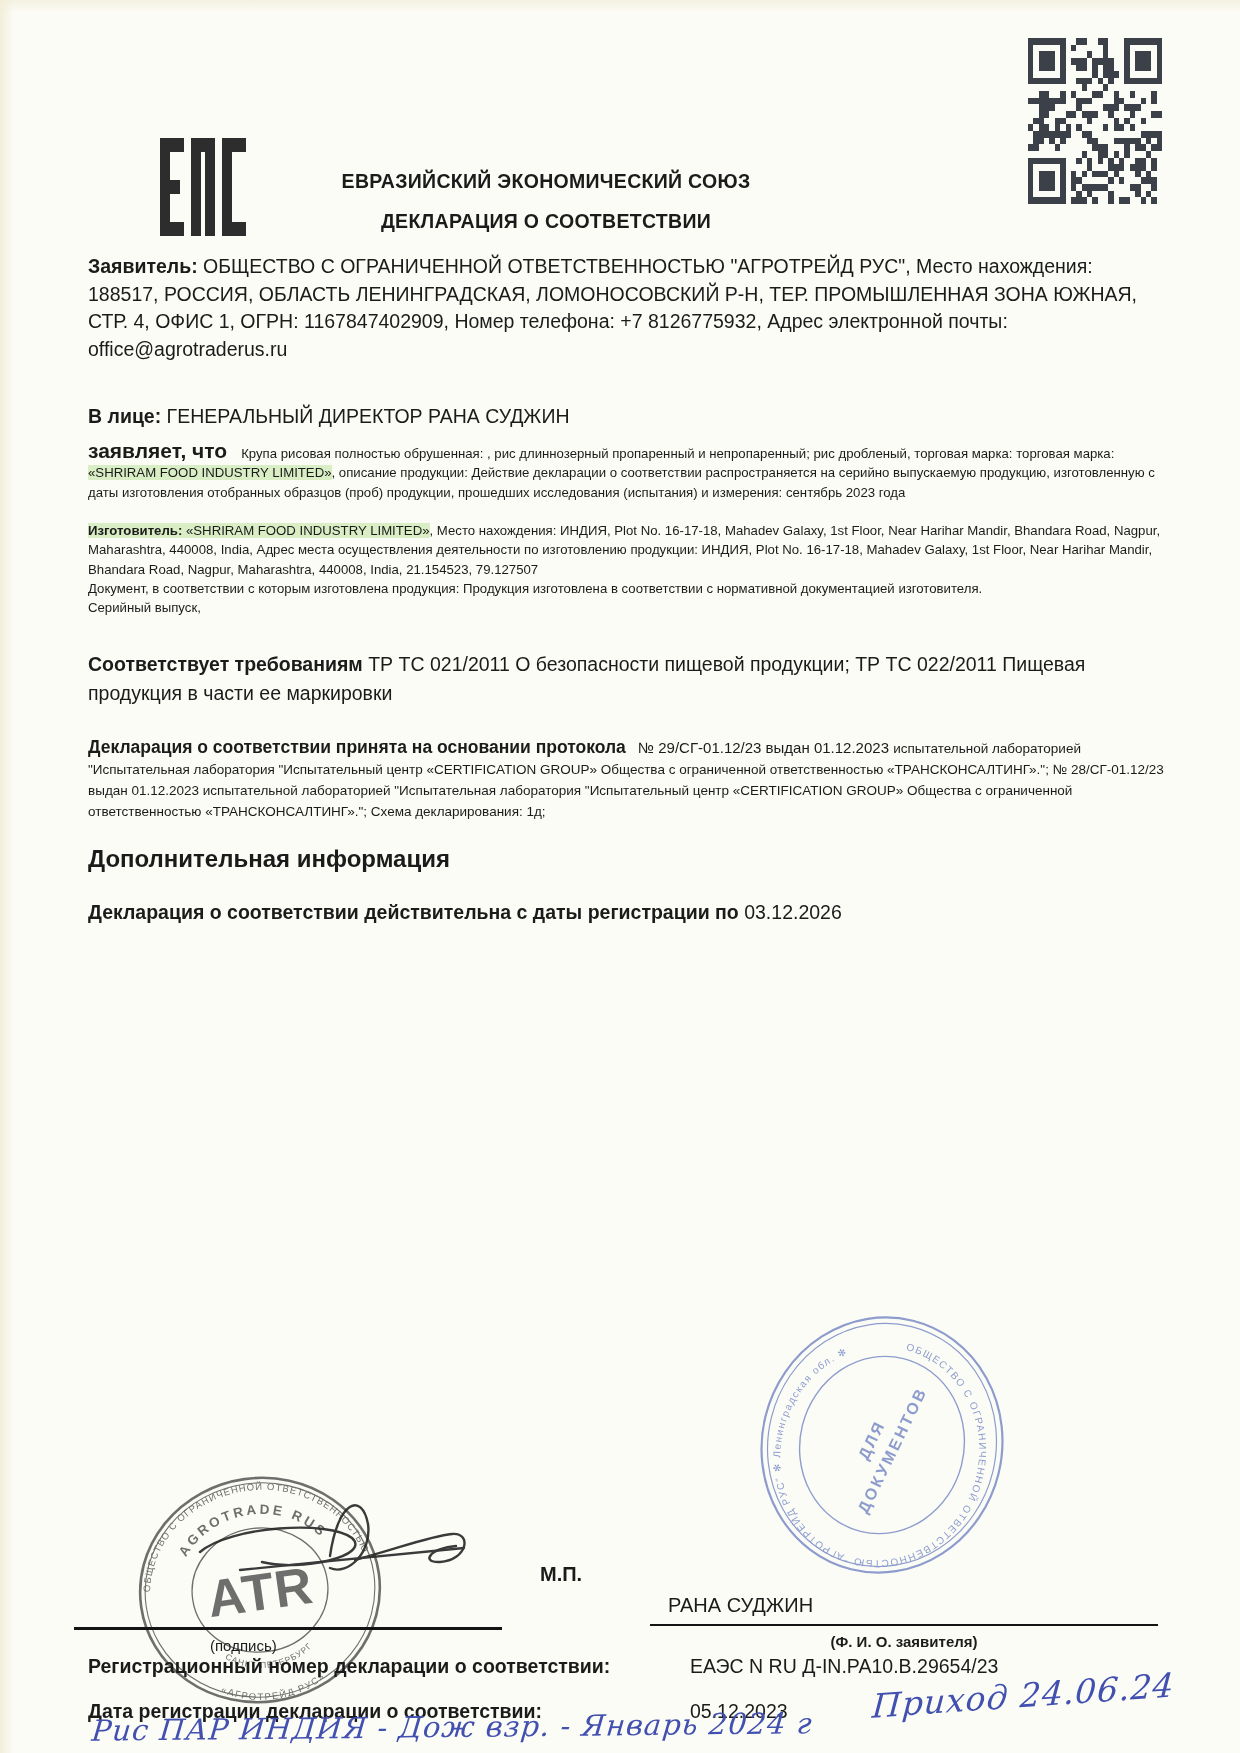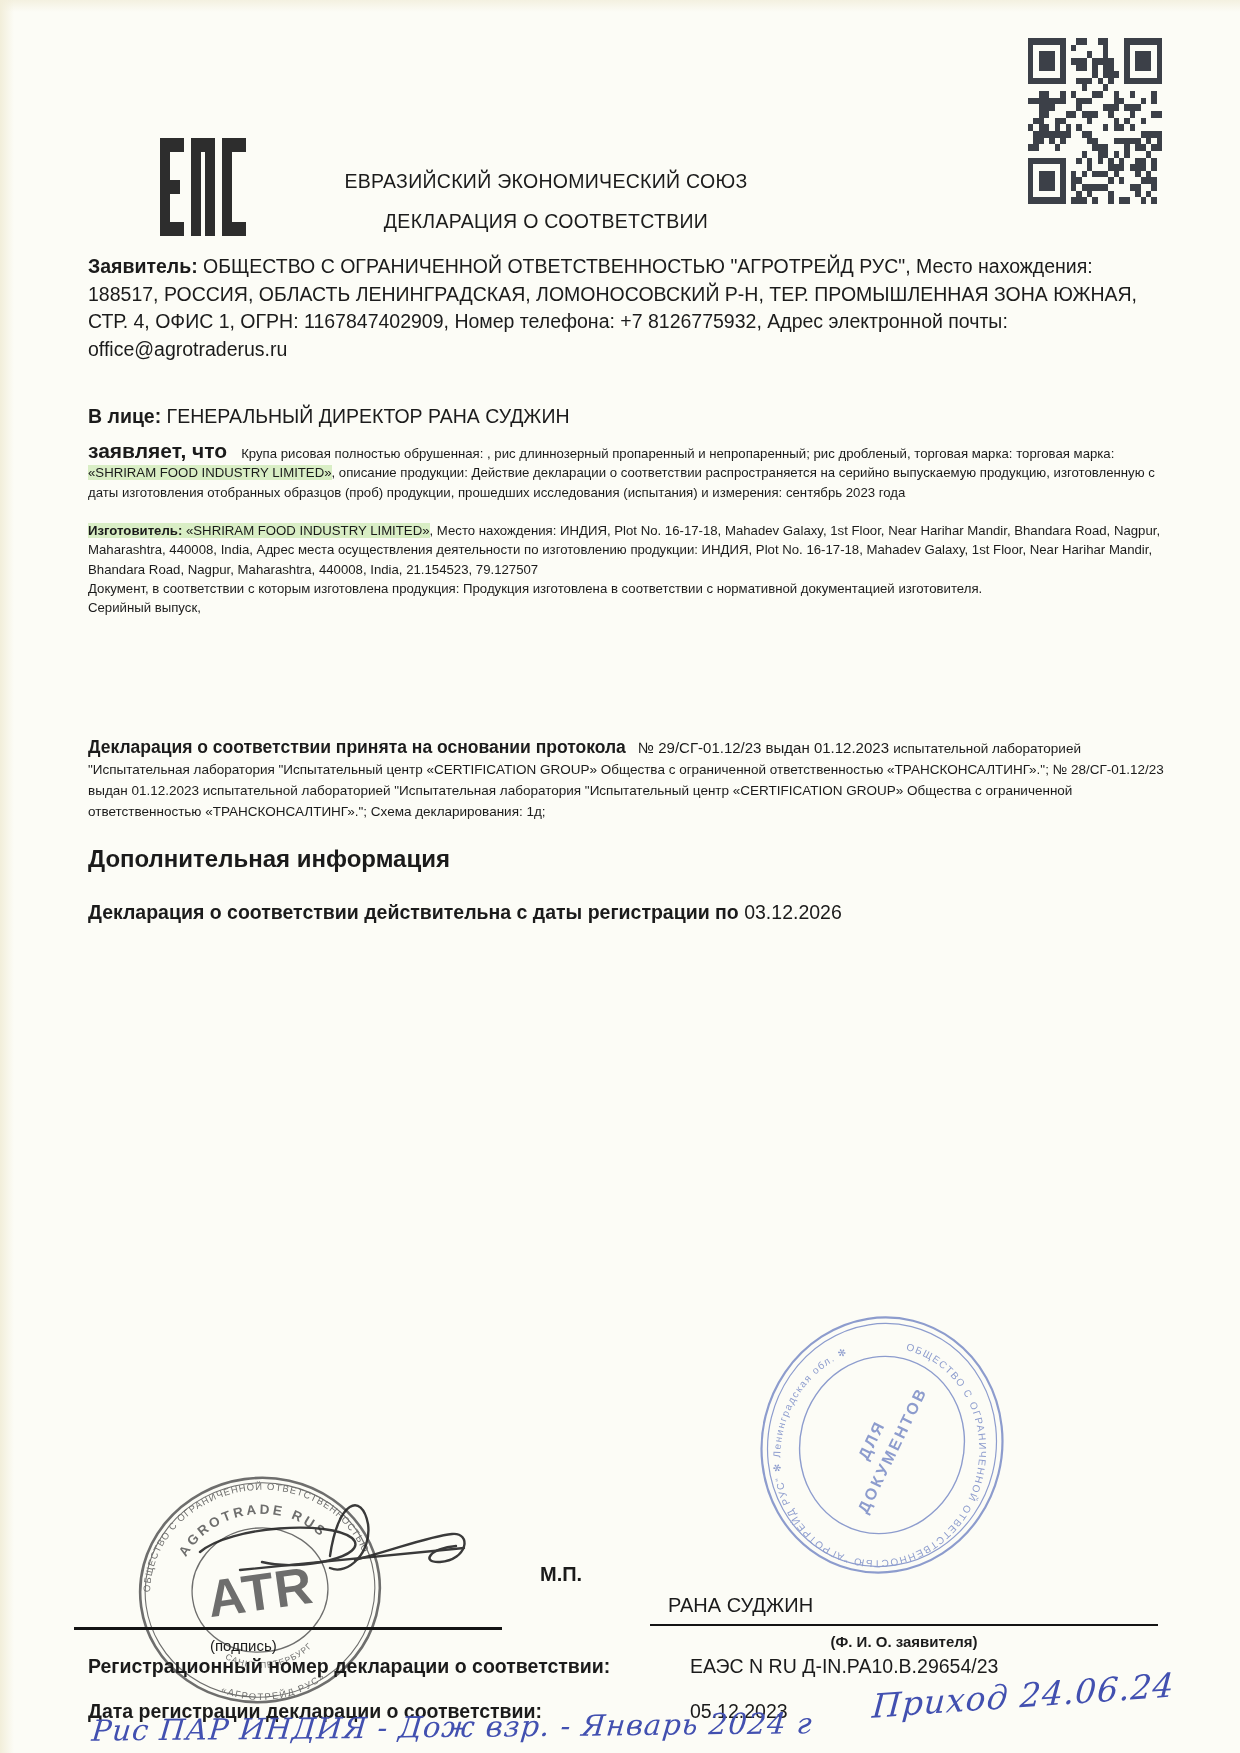--- a/index.html
+++ b/index.html
@@ -4,21 +4,21 @@
 <style>
   html,body{margin:0;padding:0;background:#e8e8e8;}
   .page{position:relative;width:1240px;height:1753px;background:#fcfcf6;
         font-family:"Liberation Sans",sans-serif;color:#1b1b1b;overflow:hidden;margin:0 auto;}
   .page::before{content:'';position:absolute;inset:0;pointer-events:none;
         background:linear-gradient(90deg,#f2eeda 0,rgba(242,238,218,0) 14px),
                    linear-gradient(180deg,rgba(240,236,215,.7) 0,rgba(240,236,215,0) 12px);}
   .abs{position:absolute;}
   .b{font-weight:bold;}
   .center{text-align:center;}
-  .title{width:1092px;font-size:19.5px;font-weight:normal;letter-spacing:.3px;}
+  .title{width:1092px;font-size:19.5px;font-weight:bold;letter-spacing:.3px;}
   .para{margin:0;}
   .applicant{left:88px;top:253px;width:1080px;font-size:19.5px;line-height:27.5px;}
   .vlitse{left:88px;top:405px;width:1080px;font-size:19.5px;}
   .declares{left:88px;top:441px;width:1084px;font-size:13.2px;line-height:19.3px;}
   .declares .lbl{font-size:21px;font-weight:bold;padding-right:14px;text-align:right;}
   .manuf{left:88px;top:521px;width:1086px;font-size:13.2px;line-height:19.3px;}
   .hl{background:#d9eec5;}
   .compliance{left:88px;top:650px;width:1080px;font-size:19.5px;line-height:28.5px;}
   .protocol{left:88px;top:737px;width:1086px;font-size:13.5px;line-height:21px;}
   .protocol .lbl{font-size:17.5px;font-weight:bold;}
@@ -266,20 +266,21 @@
   <p class="abs para vlitse"><span class="b">В лице:</span><span> ГЕНЕРАЛЬНЫЙ ДИРЕКТОР РАНА СУДЖИН</span></p>
 
   <p class="abs para declares"><span class="lbl">заявляет, что</span><span>Крупа рисовая полностью обрушенная: , рис длиннозерный пропаренный и непропаренный; рис дробленый, торговая марка: торговая марка: </span><span class="hl">«SHRIRAM FOOD INDUSTRY LIMITED»</span><span>, описание продукции: Действие декларации о соответствии распространяется на серийно выпускаемую продукцию, изготовленную с даты изготовления отобранных образцов (проб) продукции, прошедших исследования (испытания) и измерения: сентябрь 2023 года</span></p>
 
   <div class="abs manuf">
     <p class="para"><span class="b hl">Изготовитель:</span><span class="hl"> «SHRIRAM FOOD INDUSTRY LIMITED»</span><span>, Место нахождения: ИНДИЯ, Plot No. 16-17-18, Mahadev Galaxy,  1st Floor, Near Harihar Mandir, Bhandara Road, Nagpur, Maharashtra, 440008, India, Адрес места осуществления деятельности по изготовлению продукции: ИНДИЯ, Plot No. 16-17-18, Mahadev Galaxy,  1st Floor, Near Harihar Mandir, Bhandara Road, Nagpur, Maharashtra, 440008, India, 21.154523, 79.127507</span></p>
     <div>Документ, в соответствии с которым изготовлена продукция: Продукция изготовлена в соответствии с нормативной документацией изготовителя.</div>
     <div>Серийный выпуск,</div>
   </div>
 
+  <p class="abs para compliance"><span class="b">Соответствует требованиям</span><span>  ТР ТС 021/2011 О безопасности пищевой продукции; ТР ТС 022/2011 Пищевая продукция в части ее маркировки</span></p>
 
   <p class="abs para protocol"><span class="lbl">Декларация о соответствии принята на основании протокола</span><span class="lead"> № 29/СГ-01.12/23 выдан 01.12.2023 </span><span>испытательной лабораторией "Испытательная лаборатория "Испытательный центр «CERTIFICATION GROUP» Общества с ограниченной ответственностью «ТРАНСКОНСАЛТИНГ»."; № 28/СГ-01.12/23 выдан 01.12.2023  испытательной лабораторией "Испытательная лаборатория "Испытательный центр «CERTIFICATION GROUP» Общества с ограниченной ответственностью «ТРАНСКОНСАЛТИНГ»."; Схема декларирования: 1д;</span></p>
 
   <div class="abs additional">Дополнительная информация</div>
 
   <p class="abs para validity"><span class="b">Декларация о соответствии действительна с даты регистрации по</span><span> 03.12.2026</span></p>
 
   <svg class="abs" style="left:732px;top:1292px;width:300px;height:306px;opacity:.85" viewBox="0 0 300 306">
     <g transform="rotate(14 150 153)" fill="none" stroke="#7a8cc7">
       <ellipse cx="150" cy="153" rx="120" ry="128" stroke-width="2.2"></ellipse>

